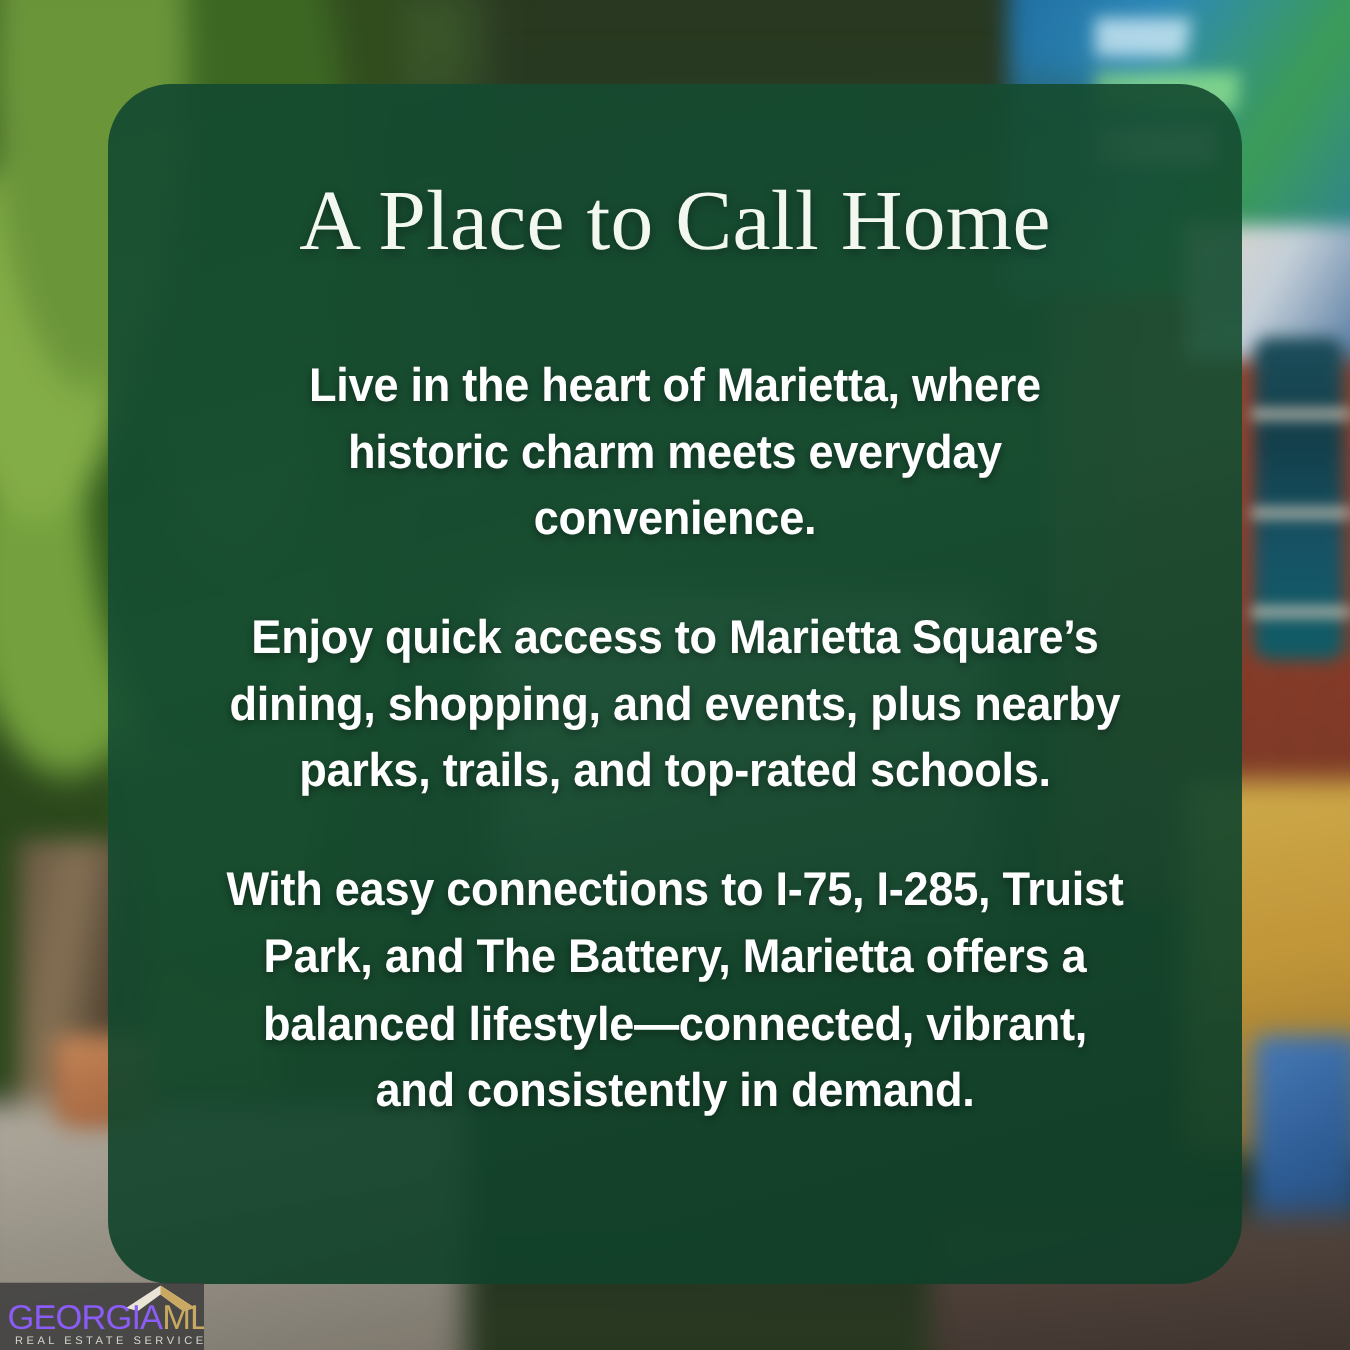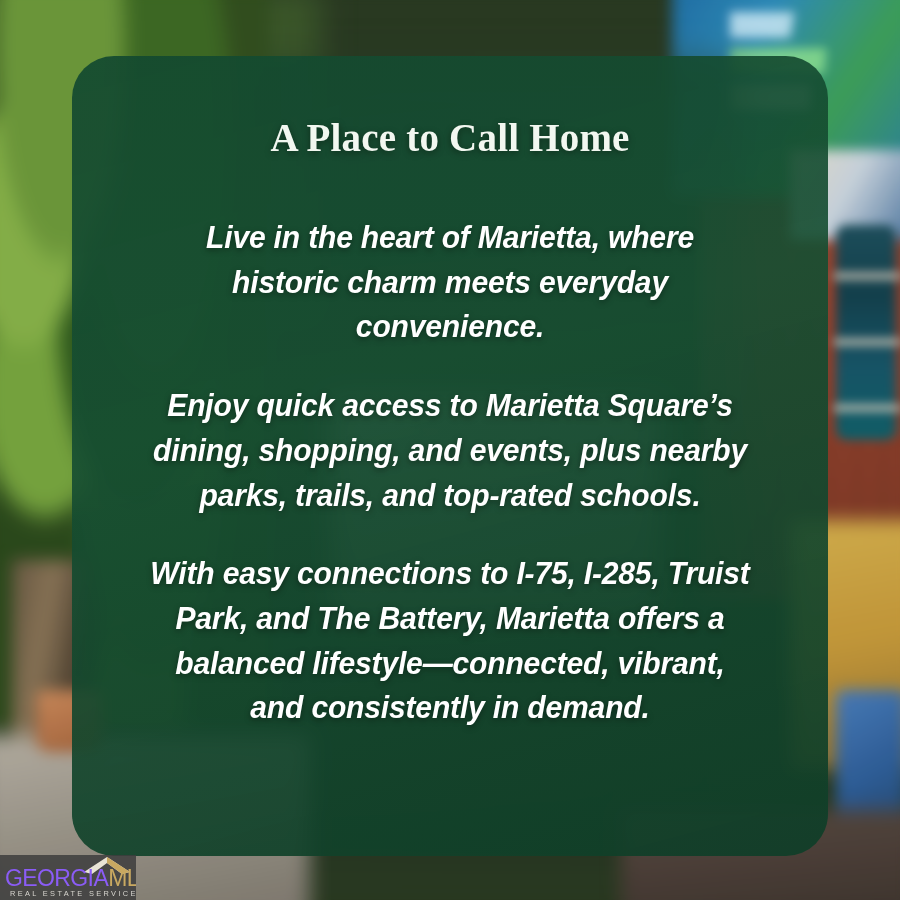--- a/index.html
+++ b/index.html
@@ -170,30 +170,30 @@
                 rgba(16,62,40,.93) 100%);
     box-sizing: border-box;
     padding: 62px 52px 40px 52px;
     text-align: center;
   }
 
   
   .headline {
     margin: 0 0 56px 0;
     font-family: "Liberation Serif", "DejaVu Serif", serif;
-    font-weight: bold;
-    font-size: 39px;
+    font-weight: normal;
+    font-size: 57px;
     line-height: 1.05;
     color: #f2f7f0;
     letter-spacing: .2px;
     text-shadow: 0 2px 7px rgba(0,0,0,.40);
   }
 
   
-  .body-copy { margin: 0; font-style: italic; }
+  .body-copy { margin: 0; }
   .para {
     margin: 0 0 34px 0;
     font-family: "Liberation Sans", sans-serif;
     font-weight: bold;
     font-size: 31.5px;
     line-height: 1.42;
     color: #ffffff;
     letter-spacing: -.2px;
     text-shadow: 0 2px 6px rgba(0,0,0,.42);
     transform: scaleX(.955);

